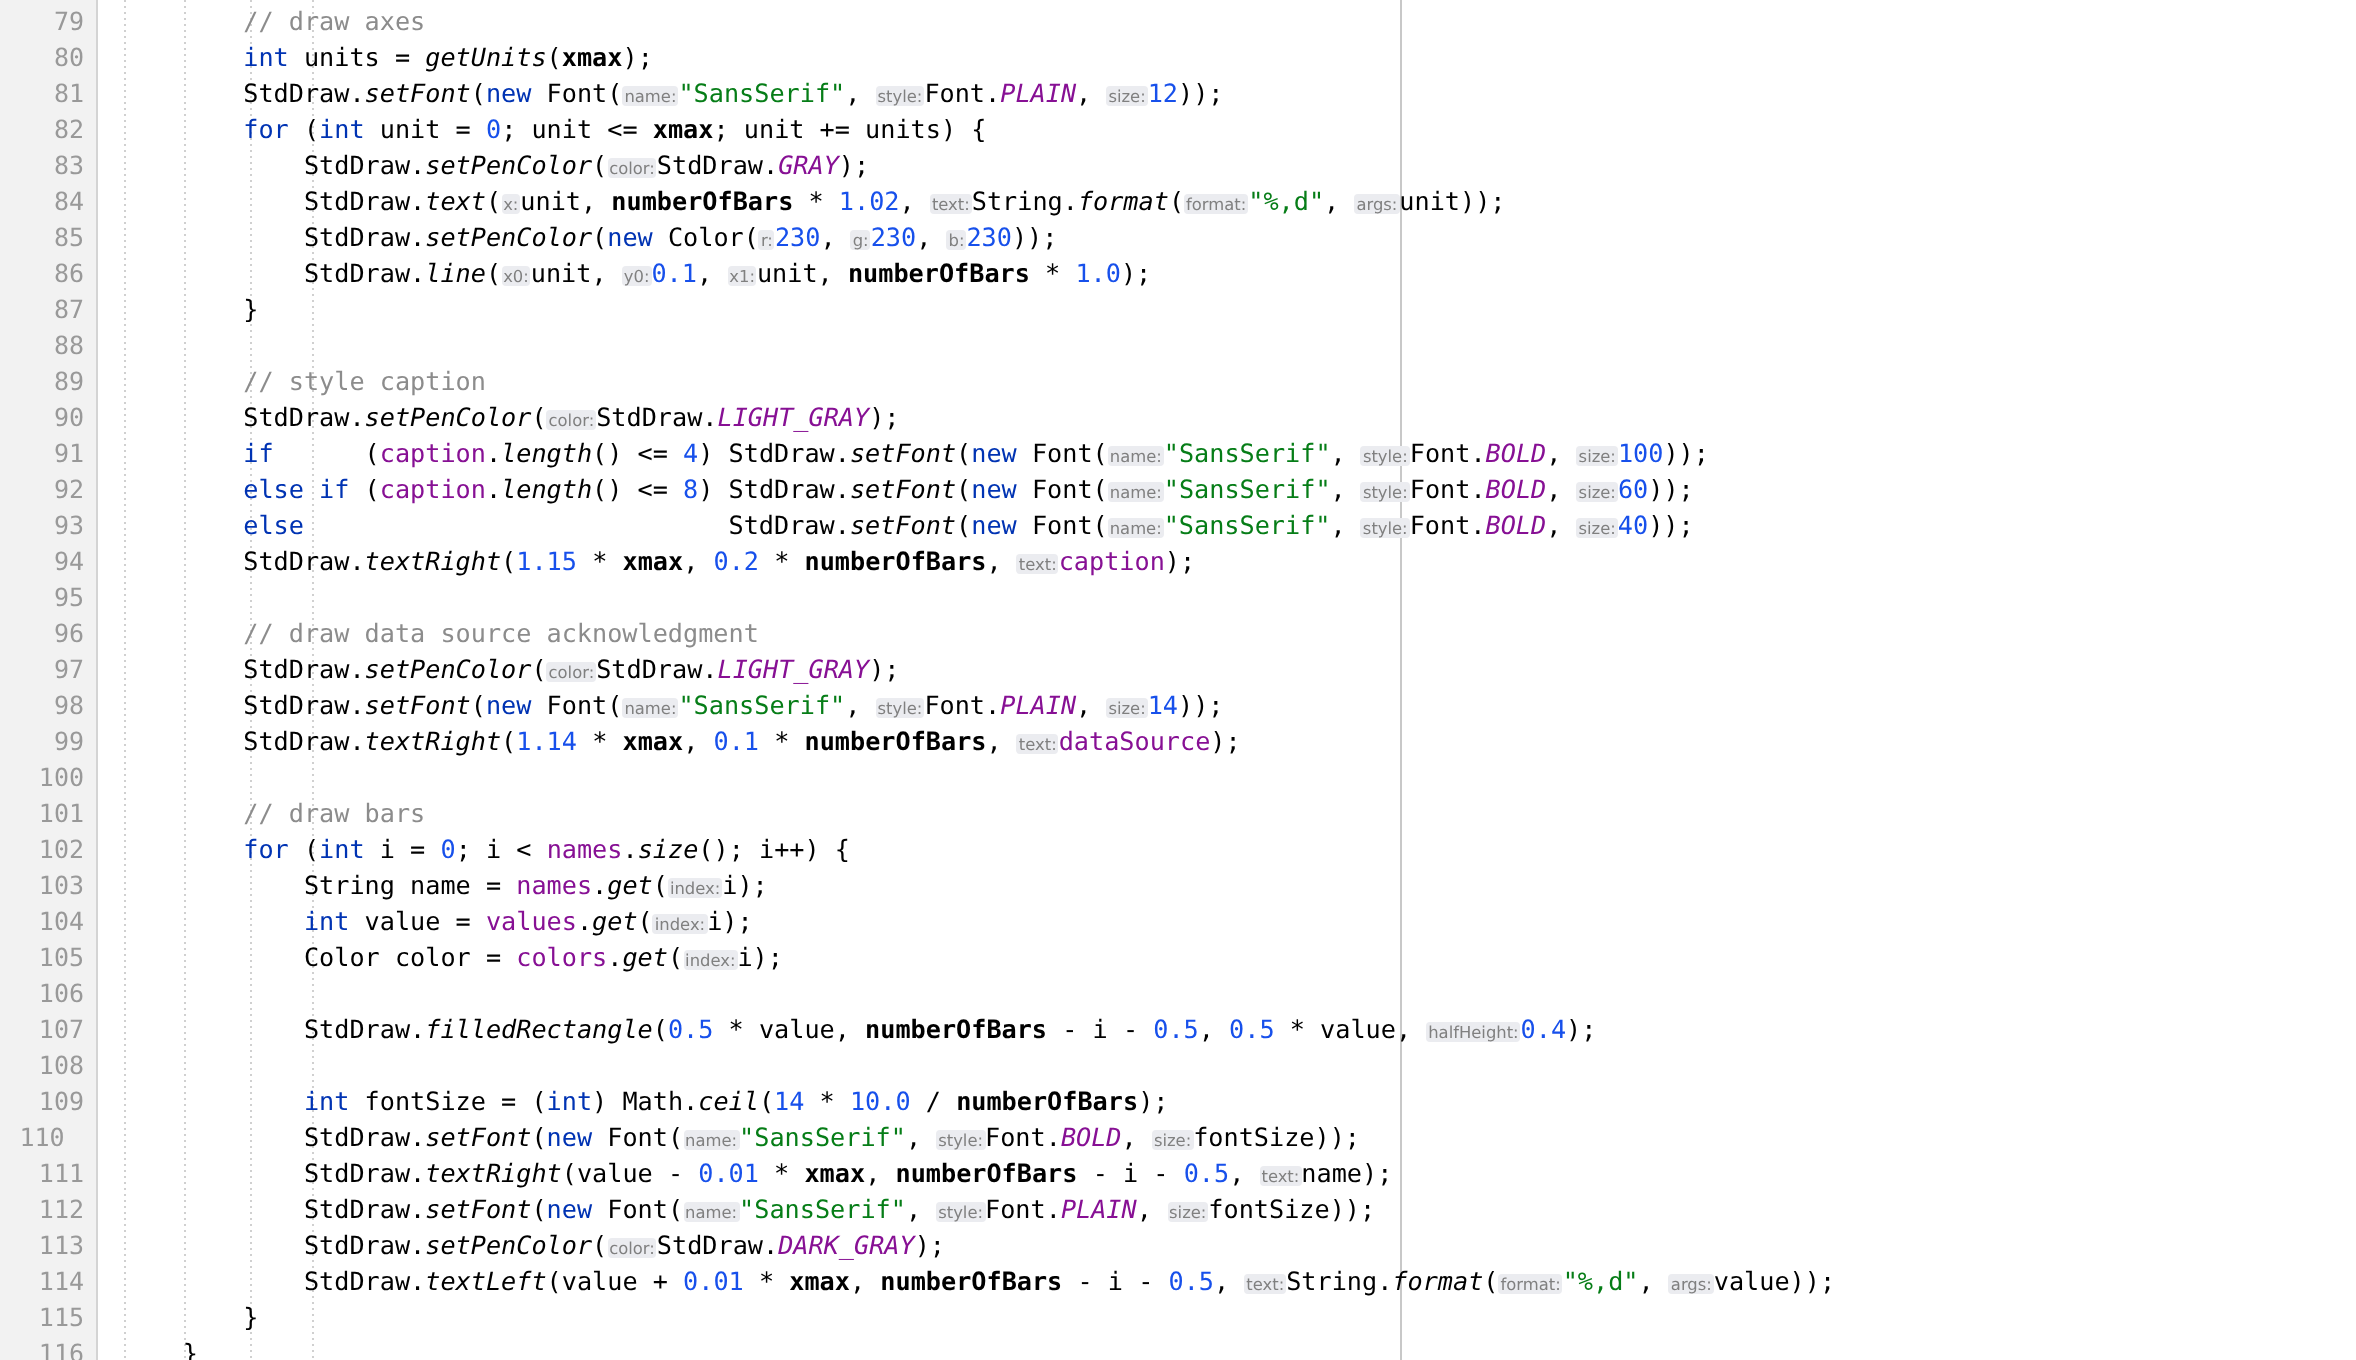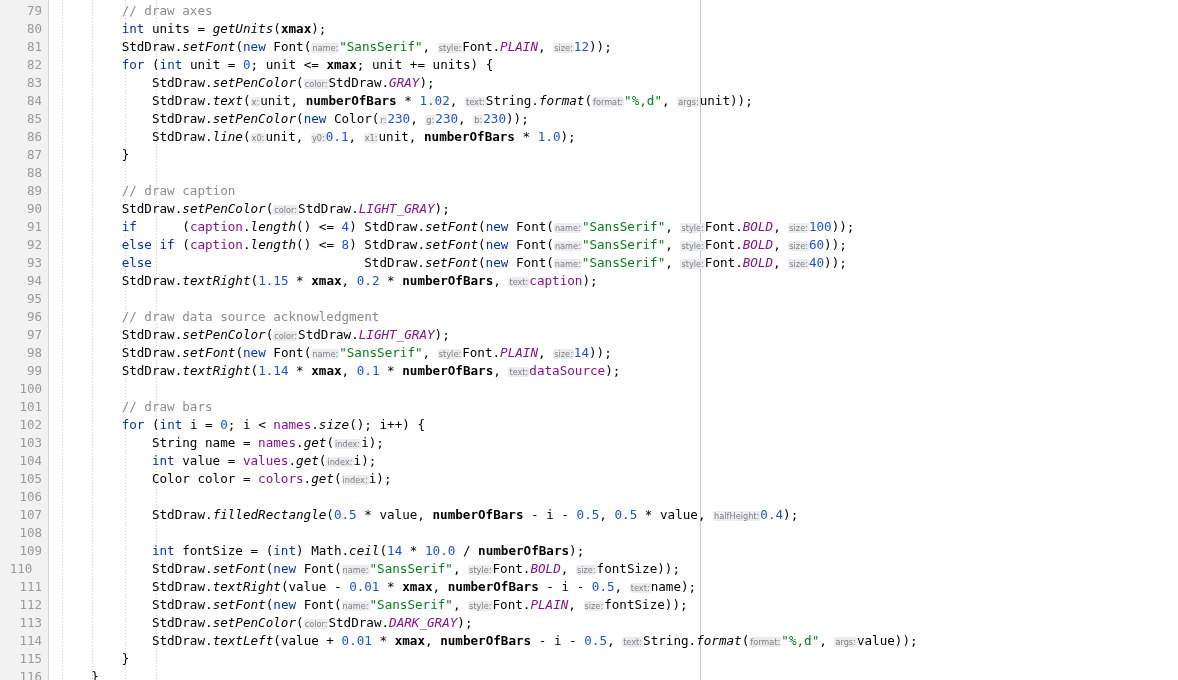--- a/index.html
+++ b/index.html
@@ -123,21 +123,21 @@
       <div class="line" style="top: 2px; padding-left: 60.64px;"><span class="cmt">// draw axes</span></div>
       <div class="line" style="top: 20px; padding-left: 60.64px;"><span class="kw">int</span><span class="pl"> units = </span><span class="stat">getUnits</span><span class="pl">(</span><span class="param">xmax</span><span class="pl">);</span></div>
       <div class="line" style="top: 38px; padding-left: 60.64px;"><span class="pl">StdDraw.</span><span class="mth">setFont</span><span class="pl">(</span><span class="kw">new</span><span class="pl"> Font(</span><span class="hint">name:</span><span class="str">"SansSerif"</span><span class="pl">, </span><span class="hint">style:</span><span class="pl">Font.</span><span class="const">PLAIN</span><span class="pl">, </span><span class="hint">size:</span><span class="num">12</span><span class="pl">));</span></div>
       <div class="line" style="top: 56px; padding-left: 60.64px;"><span class="kw">for</span><span class="pl"> (</span><span class="kw">int</span><span class="pl"> unit = </span><span class="num">0</span><span class="pl">; unit &lt;= </span><span class="param">xmax</span><span class="pl">; unit += units) {</span></div>
       <div class="line" style="top: 74px; padding-left: 90.96px;"><span class="pl">StdDraw.</span><span class="mth">setPenColor</span><span class="pl">(</span><span class="hint">color:</span><span class="pl">StdDraw.</span><span class="const">GRAY</span><span class="pl">);</span></div>
       <div class="line" style="top: 92px; padding-left: 90.96px;"><span class="pl">StdDraw.</span><span class="mth">text</span><span class="pl">(</span><span class="hint">x:</span><span class="pl">unit, </span><span class="param">numberOfBars</span><span class="pl"> * </span><span class="num">1.02</span><span class="pl">, </span><span class="hint">text:</span><span class="pl">String.</span><span class="stat">format</span><span class="pl">(</span><span class="hint">format:</span><span class="str">"%,d"</span><span class="pl">, </span><span class="hint">args:</span><span class="pl">unit));</span></div>
       <div class="line" style="top: 110px; padding-left: 90.96px;"><span class="pl">StdDraw.</span><span class="mth">setPenColor</span><span class="pl">(</span><span class="kw">new</span><span class="pl"> Color(</span><span class="hint">r:</span><span class="num">230</span><span class="pl">, </span><span class="hint">g:</span><span class="num">230</span><span class="pl">, </span><span class="hint">b:</span><span class="num">230</span><span class="pl">));</span></div>
       <div class="line" style="top: 128px; padding-left: 90.96px;"><span class="pl">StdDraw.</span><span class="mth">line</span><span class="pl">(</span><span class="hint">x0:</span><span class="pl">unit, </span><span class="hint">y0:</span><span class="num">0.1</span><span class="pl">, </span><span class="hint">x1:</span><span class="pl">unit, </span><span class="param">numberOfBars</span><span class="pl"> * </span><span class="num">1.0</span><span class="pl">);</span></div>
       <div class="line" style="top: 146px; padding-left: 60.64px;"><span class="pl">}</span></div>
       <div class="line" style="top: 164px; padding-left: 0px;"></div>
-      <div class="line" style="top: 182px; padding-left: 60.64px;"><span class="cmt">// draw caption</span></div>
+      <div class="line" style="top: 182px; padding-left: 60.64px;"><span class="cmt">// style caption</span></div>
       <div class="line" style="top: 200px; padding-left: 60.64px;"><span class="pl">StdDraw.</span><span class="mth">setPenColor</span><span class="pl">(</span><span class="hint">color:</span><span class="pl">StdDraw.</span><span class="const">LIGHT_GRAY</span><span class="pl">);</span></div>
       <div class="line" style="top: 218px; padding-left: 60.64px;"><span class="kw">if</span><span class="pl">      (</span><span class="fld">caption</span><span class="pl">.</span><span class="mth">length</span><span class="pl">() &lt;= </span><span class="num">4</span><span class="pl">) StdDraw.</span><span class="mth">setFont</span><span class="pl">(</span><span class="kw">new</span><span class="pl"> Font(</span><span class="hint">name:</span><span class="str">"SansSerif"</span><span class="pl">, </span><span class="hint">style:</span><span class="pl">Font.</span><span class="const">BOLD</span><span class="pl">, </span><span class="hint">size:</span><span class="num">100</span><span class="pl">));</span></div>
       <div class="line" style="top: 236px; padding-left: 60.64px;"><span class="kw">else if</span><span class="pl"> (</span><span class="fld">caption</span><span class="pl">.</span><span class="mth">length</span><span class="pl">() &lt;= </span><span class="num">8</span><span class="pl">) StdDraw.</span><span class="mth">setFont</span><span class="pl">(</span><span class="kw">new</span><span class="pl"> Font(</span><span class="hint">name:</span><span class="str">"SansSerif"</span><span class="pl">, </span><span class="hint">style:</span><span class="pl">Font.</span><span class="const">BOLD</span><span class="pl">, </span><span class="hint">size:</span><span class="num">60</span><span class="pl">));</span></div>
       <div class="line" style="top: 254px; padding-left: 60.64px;"><span class="kw">else</span><span class="pl">                            StdDraw.</span><span class="mth">setFont</span><span class="pl">(</span><span class="kw">new</span><span class="pl"> Font(</span><span class="hint">name:</span><span class="str">"SansSerif"</span><span class="pl">, </span><span class="hint">style:</span><span class="pl">Font.</span><span class="const">BOLD</span><span class="pl">, </span><span class="hint">size:</span><span class="num">40</span><span class="pl">));</span></div>
       <div class="line" style="top: 272px; padding-left: 60.64px;"><span class="pl">StdDraw.</span><span class="mth">textRight</span><span class="pl">(</span><span class="num">1.15</span><span class="pl"> * </span><span class="param">xmax</span><span class="pl">, </span><span class="num">0.2</span><span class="pl"> * </span><span class="param">numberOfBars</span><span class="pl">, </span><span class="hint">text:</span><span class="fld">caption</span><span class="pl">);</span></div>
       <div class="line" style="top: 290px; padding-left: 0px;"></div>
       <div class="line" style="top: 308px; padding-left: 60.64px;"><span class="cmt">// draw data source acknowledgment</span></div>
       <div class="line" style="top: 326px; padding-left: 60.64px;"><span class="pl">StdDraw.</span><span class="mth">setPenColor</span><span class="pl">(</span><span class="hint">color:</span><span class="pl">StdDraw.</span><span class="const">LIGHT_GRAY</span><span class="pl">);</span></div>
       <div class="line" style="top: 344px; padding-left: 60.64px;"><span class="pl">StdDraw.</span><span class="mth">setFont</span><span class="pl">(</span><span class="kw">new</span><span class="pl"> Font(</span><span class="hint">name:</span><span class="str">"SansSerif"</span><span class="pl">, </span><span class="hint">style:</span><span class="pl">Font.</span><span class="const">PLAIN</span><span class="pl">, </span><span class="hint">size:</span><span class="num">14</span><span class="pl">));</span></div>
       <div class="line" style="top: 362px; padding-left: 60.64px;"><span class="pl">StdDraw.</span><span class="mth">textRight</span><span class="pl">(</span><span class="num">1.14</span><span class="pl"> * </span><span class="param">xmax</span><span class="pl">, </span><span class="num">0.1</span><span class="pl"> * </span><span class="param">numberOfBars</span><span class="pl">, </span><span class="hint">text:</span><span class="fld">dataSource</span><span class="pl">);</span></div>

